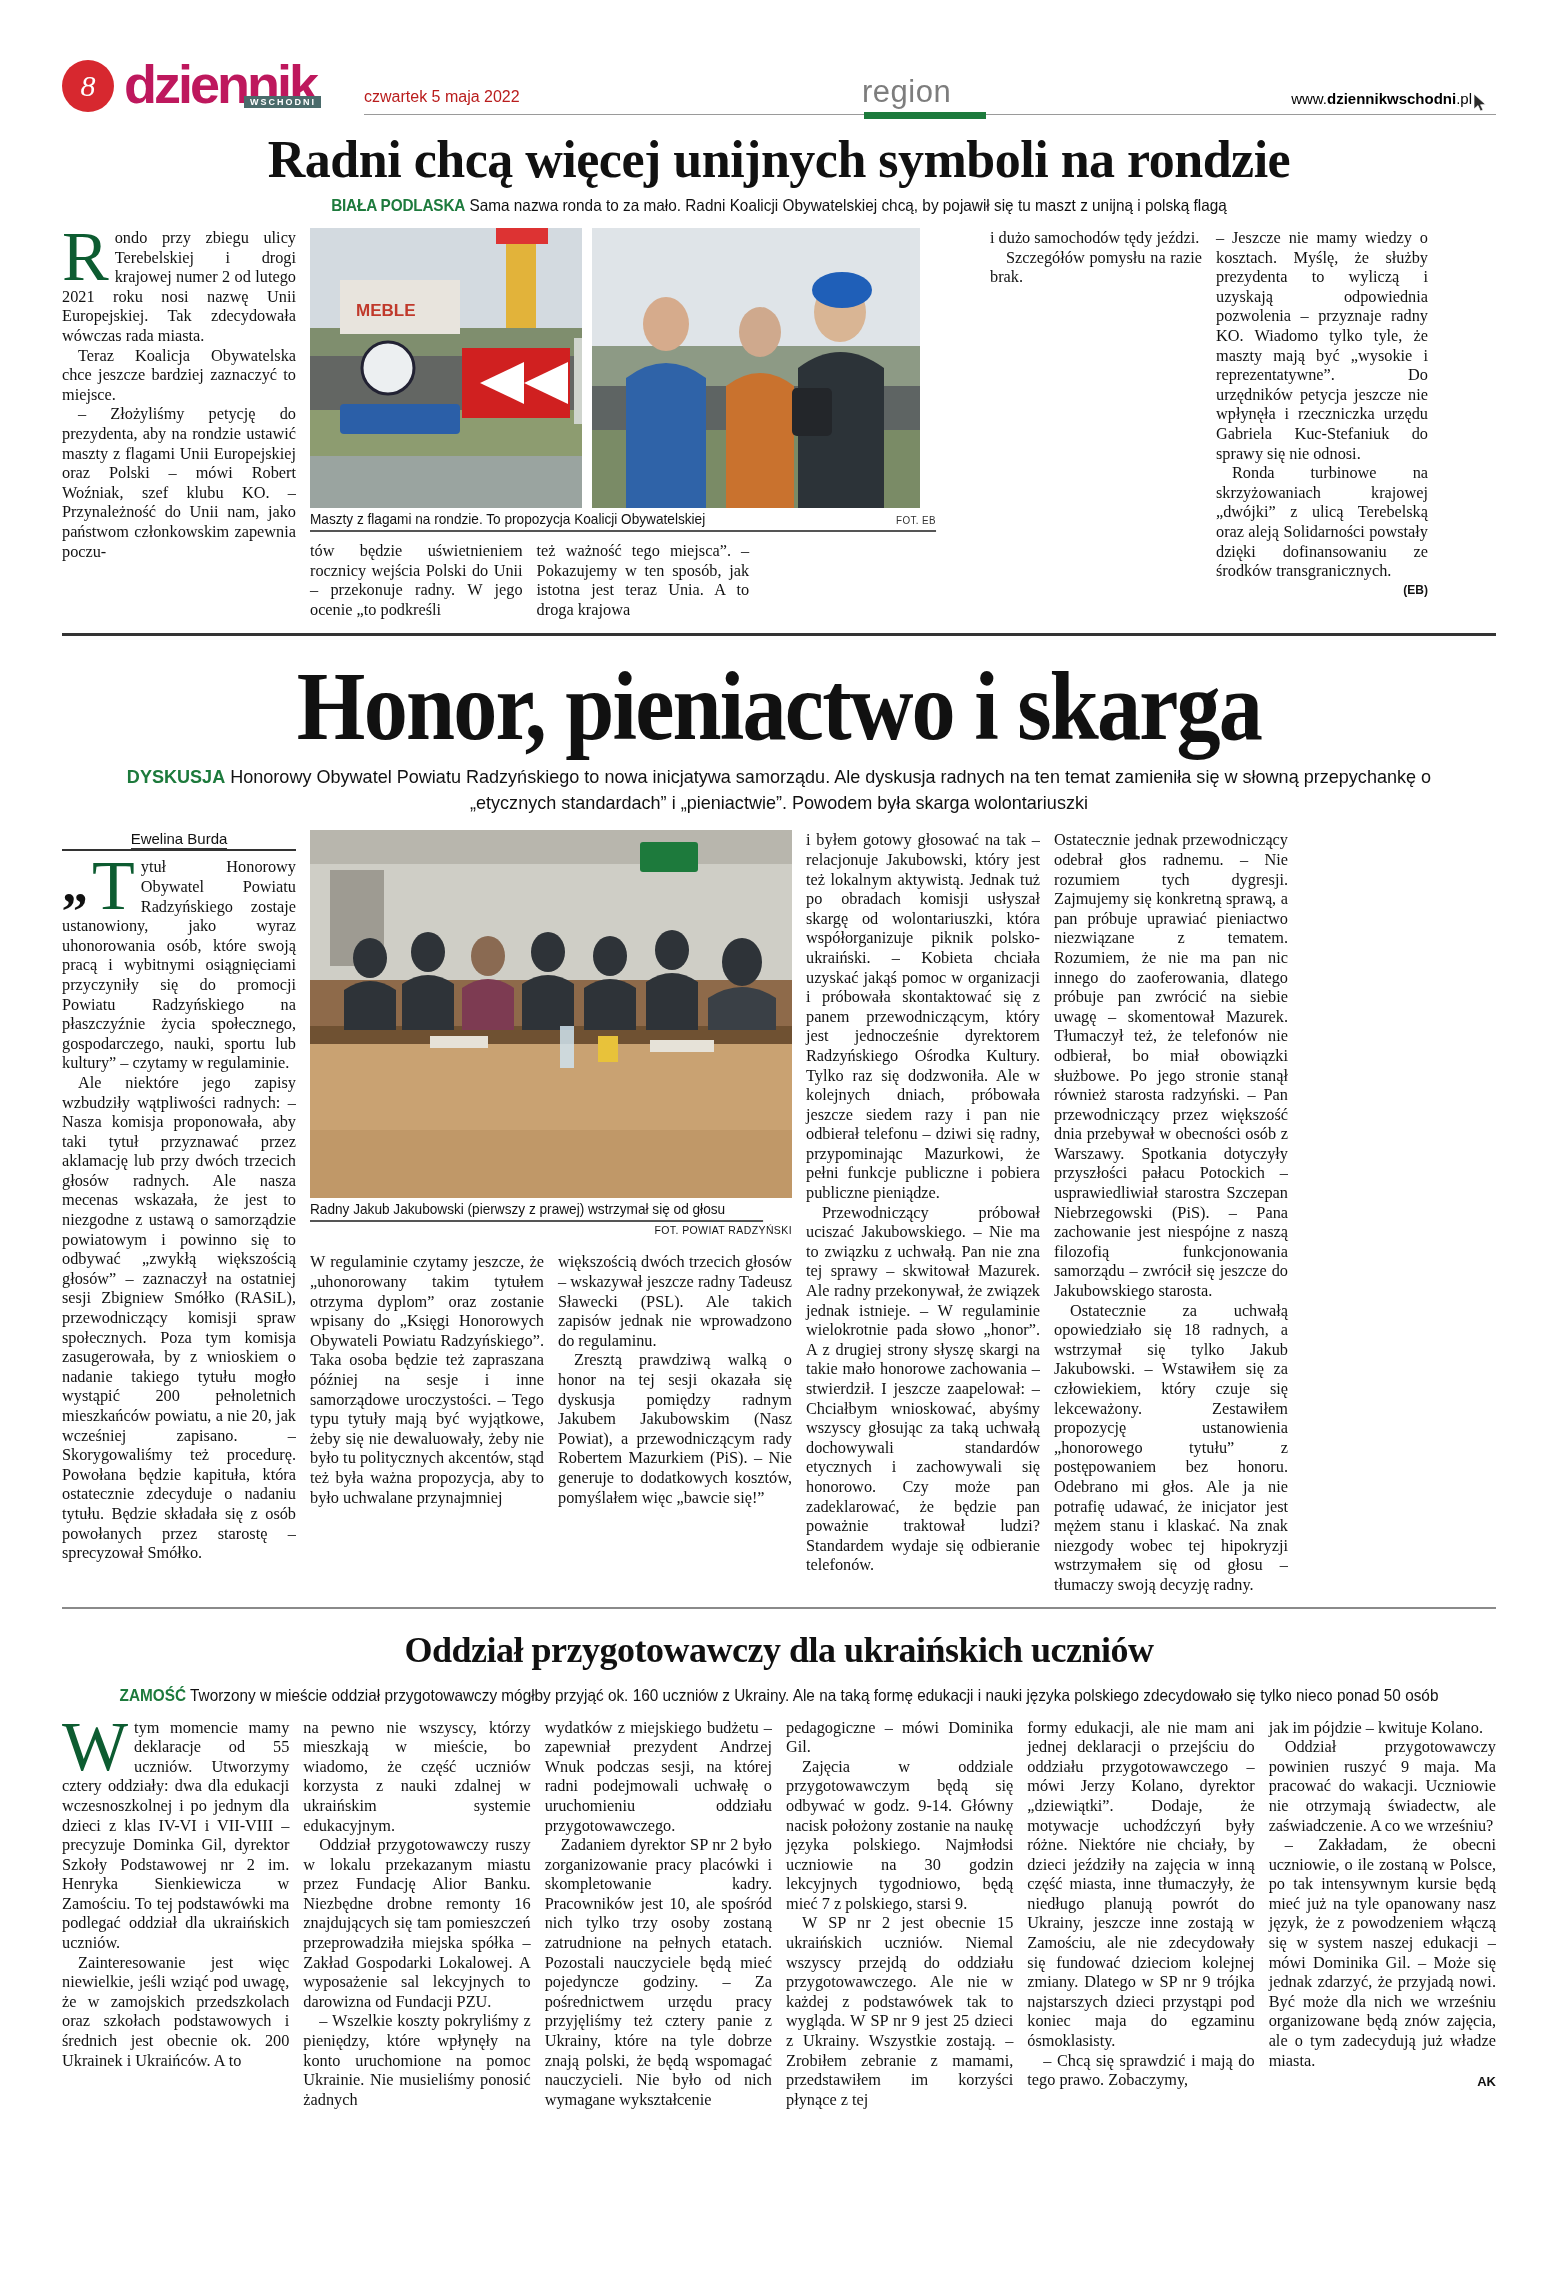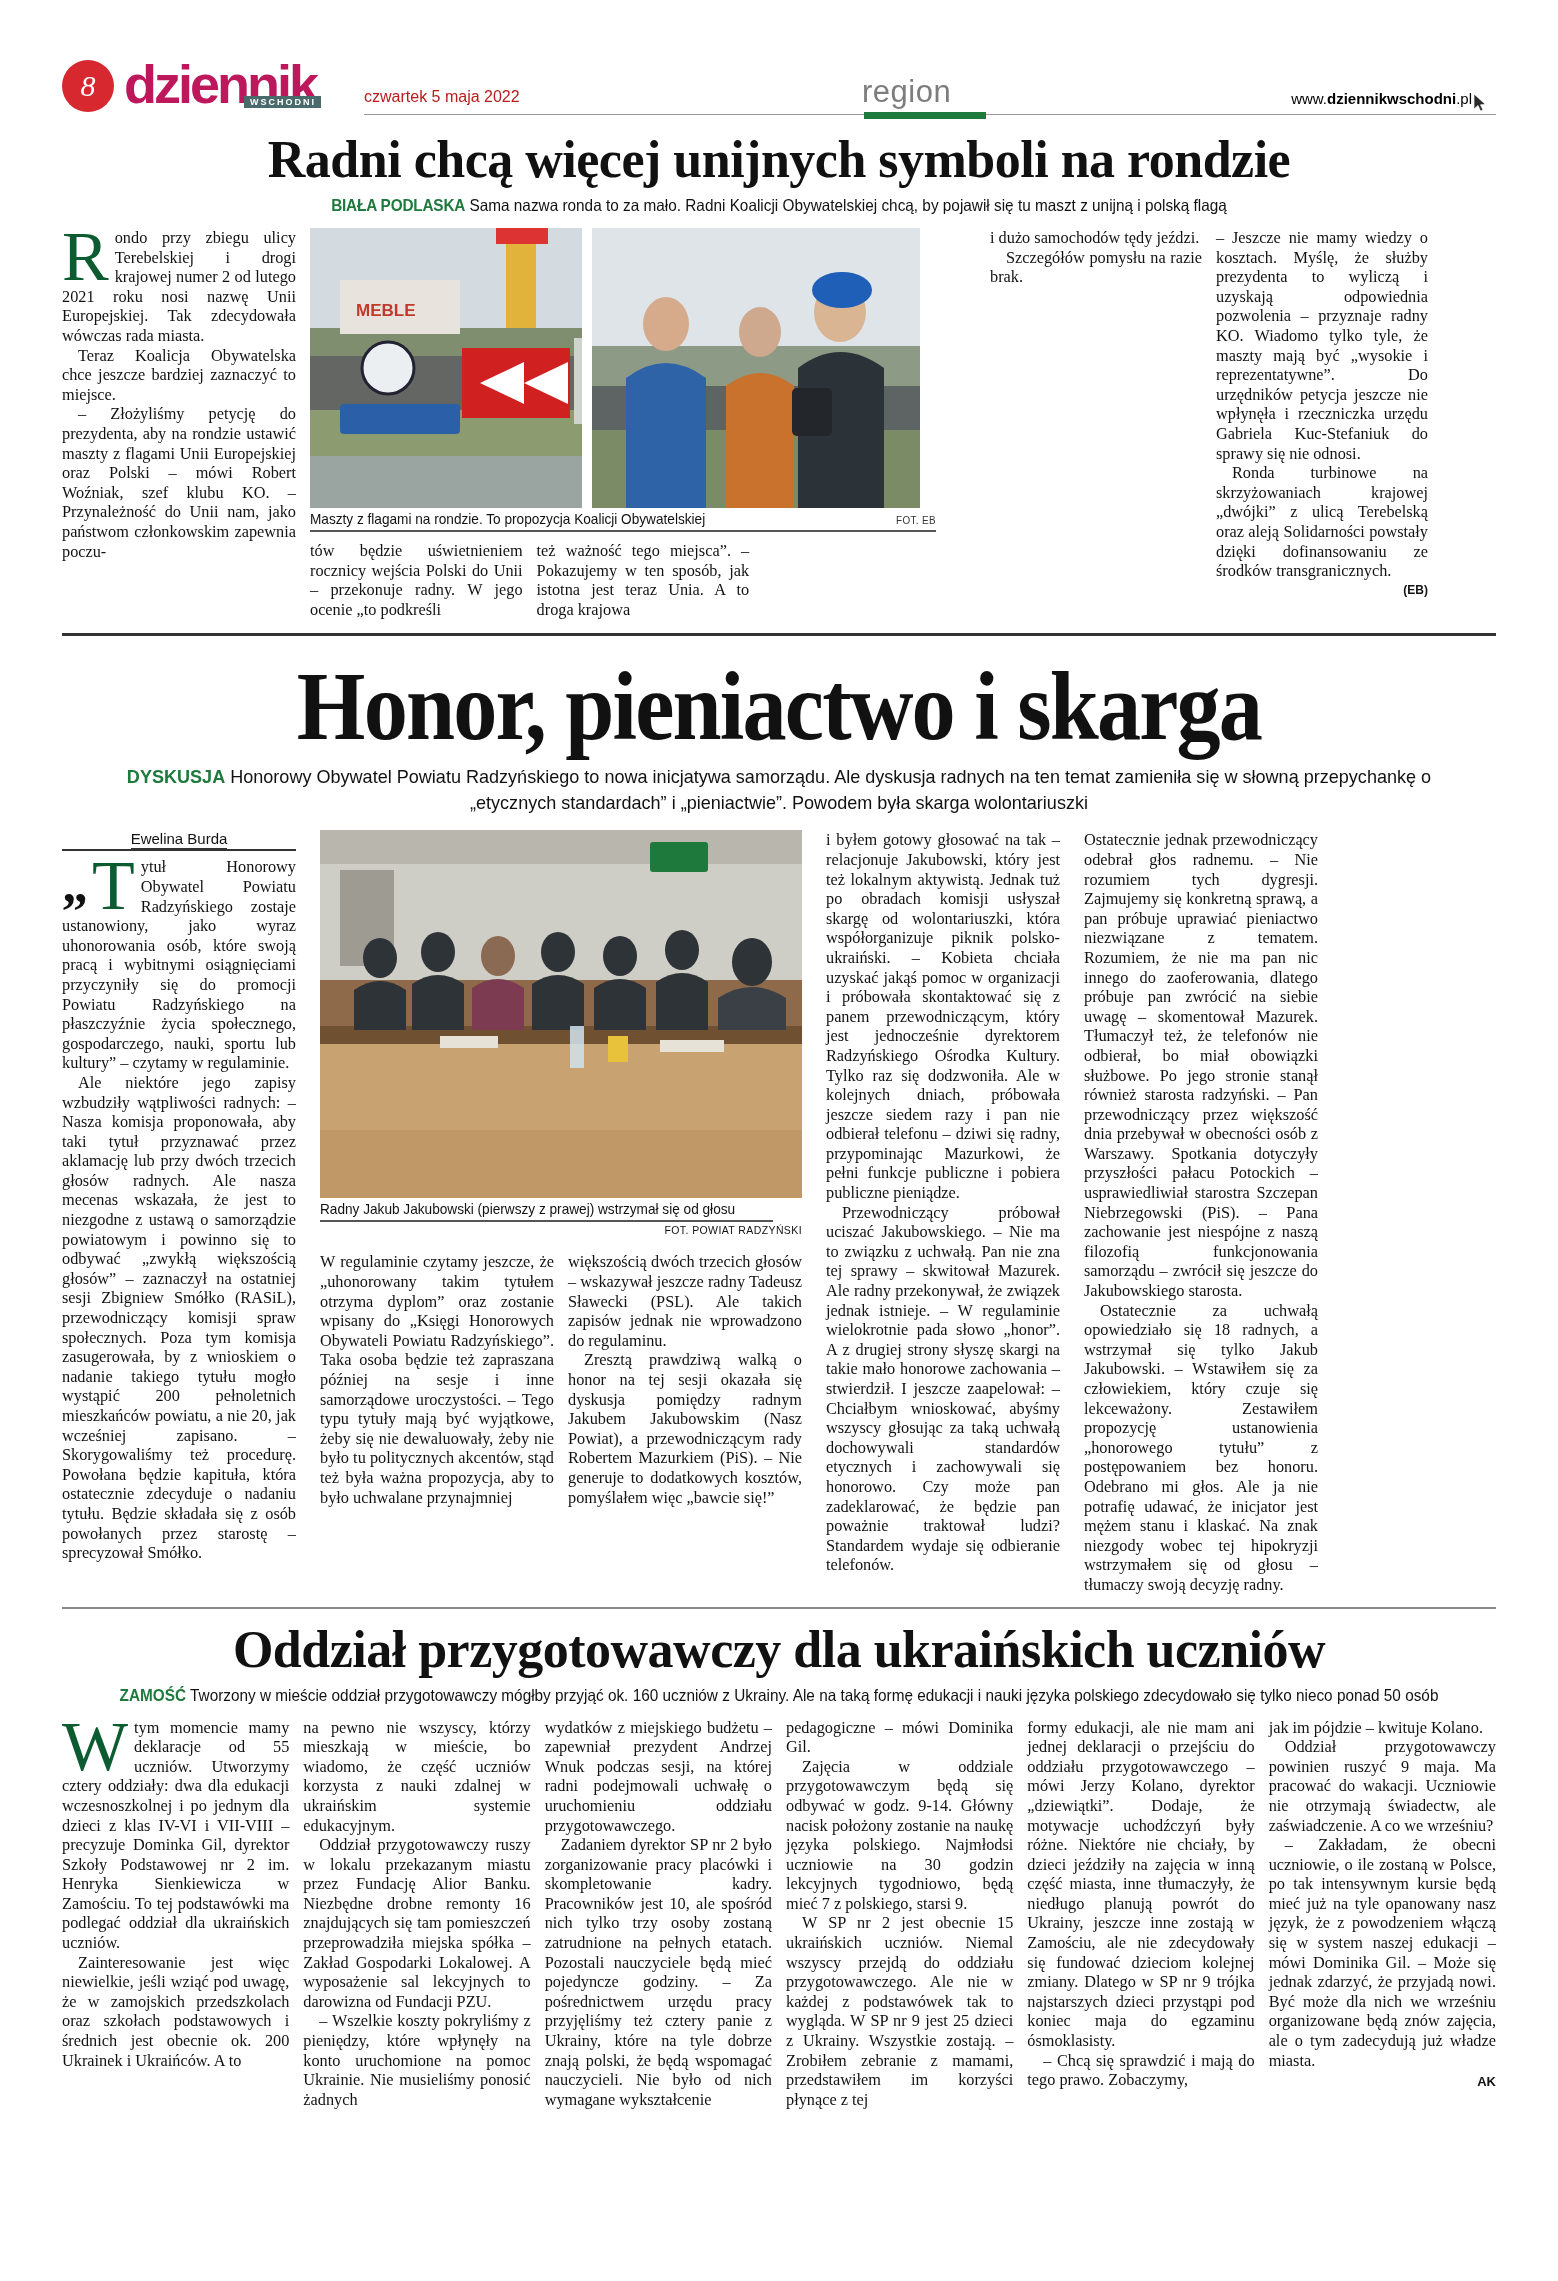--- a/index.html
+++ b/index.html
@@ -60,27 +60,27 @@
        line-height:104px;letter-spacing:-2px;margin:18px 0 6px 0;transform:scaleX(.9);
        transform-origin:center;}
   .lead2{font-family:"Liberation Sans",sans-serif;font-size:19px;text-align:center;
          line-height:26px;margin:4px 0 14px 0;transform:scaleX(.95);transform-origin:center;}
   .lead2 .tag{color:#1d7a3c;font-weight:bold;}
 
   .byline{font-family:"Liberation Sans",sans-serif;font-size:15px;text-align:center;
           padding-bottom:2px;border-bottom:2px solid #333;}
   .byline span{border-bottom:1px solid #333;padding-bottom:1px;}
 
-  .a2grid{display:flex;gap:24px;}
+  .a2grid{display:flex;gap:14px;}
   .a2c{width:234px;}
   .quotemark{float:left;font-size:52px;line-height:20px;color:#111;font-weight:bold;
              padding:18px 4px 0 0;font-family:"Liberation Serif",serif;}
 
   
-  .hl3{font-family:"Liberation Serif",serif;font-weight:bold;font-size:52px;text-align:center;
+  .hl3{font-family:"Liberation Serif",serif;font-weight:bold;font-size:36px;text-align:center;
        line-height:58px;letter-spacing:-.5px;margin:12px 0 3px 0;}
   .lead3{font-family:"Liberation Sans",sans-serif;font-size:16.5px;text-align:center;
          line-height:22px;margin:5px 0 12px 0;transform:scaleX(.93);transform-origin:center;}
   .lead3 .tag{color:#1d7a3c;font-weight:bold;}
   .a3grid{display:flex;gap:14px;}
   .a3c{width:234px;}
   .sig{font-family:"Liberation Sans",sans-serif;font-size:13px;font-weight:bold;
        text-align:right;margin-top:2px;}
   .sig-eb{font-family:"Liberation Sans",sans-serif;font-size:12px;font-weight:bold;
           text-align:right;}

